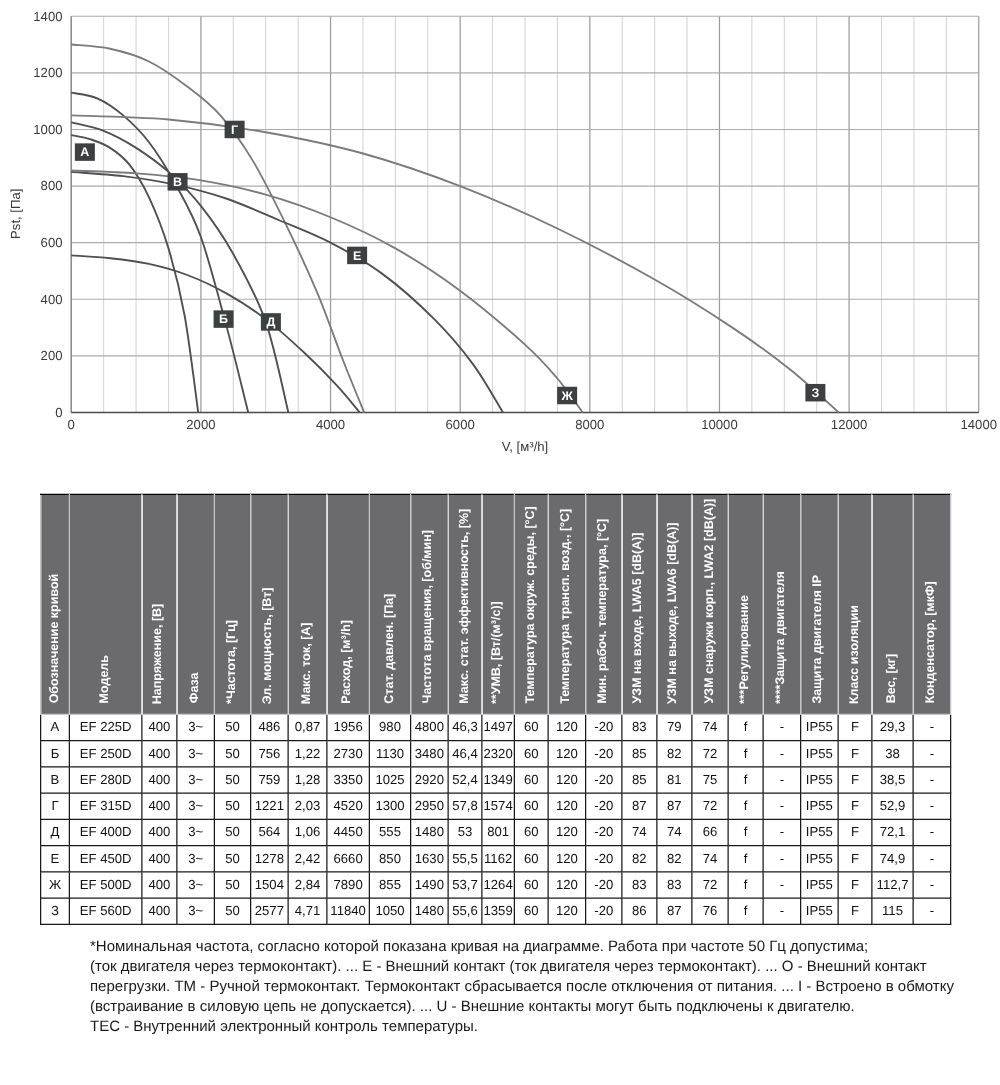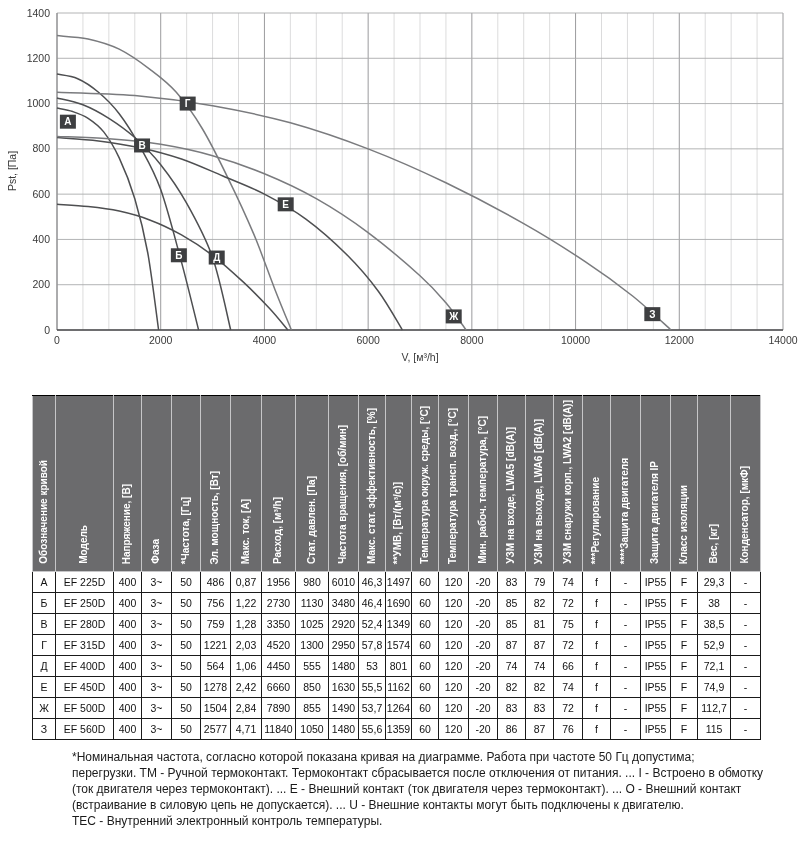--- a/index.html
+++ b/index.html
@@ -194,21 +194,21 @@
         <tr>
           <td>А</td>
           <td>EF 225D</td>
           <td>400</td>
           <td>3~</td>
           <td>50</td>
           <td>486</td>
           <td>0,87</td>
           <td>1956</td>
           <td>980</td>
-          <td>6010</td>
+          <td>4800</td>
           <td>46,3</td>
           <td>1497</td>
           <td>60</td>
           <td>120</td>
           <td>-20</td>
           <td>83</td>
           <td>79</td>
           <td>74</td>
           <td>f</td>
           <td>-</td>
@@ -222,21 +222,21 @@
           <td>EF 250D</td>
           <td>400</td>
           <td>3~</td>
           <td>50</td>
           <td>756</td>
           <td>1,22</td>
           <td>2730</td>
           <td>1130</td>
           <td>3480</td>
           <td>46,4</td>
-          <td>1690</td>
+          <td>2320</td>
           <td>60</td>
           <td>120</td>
           <td>-20</td>
           <td>85</td>
           <td>82</td>
           <td>72</td>
           <td>f</td>
           <td>-</td>
           <td>IP55</td>
           <td>F</td>
@@ -397,19 +397,19 @@
           <td>IP55</td>
           <td>F</td>
           <td>115</td>
           <td>-</td>
         </tr>
       </tbody>
   </table>
 
   <div class="footnotes">
     <div>*Номинальная частота, согласно которой показана кривая на диаграмме. Работа при частоте 50 Гц допустима;</div>
+    <div>(ток двигателя через термоконтакт). ... Е - Внешний контакт (ток двигателя через термоконтакт). ... О - Внешний контакт</div>
     <div>перегрузки. ТМ - Ручной термоконтакт. Термоконтакт сбрасывается после отключения от питания. ... I - Встроено в обмотку</div>
-    <div>(ток двигателя через термоконтакт). ... Е - Внешний контакт (ток двигателя через термоконтакт). ... О - Внешний контакт</div>
     <div>(встраивание в силовую цепь не допускается). ... U - Внешние контакты могут быть подключены к двигателю.</div>
     <div>ТЕС - Внутренний электронный контроль температуры.</div>
   </div>
 
 </div>
 
 </body></html>

